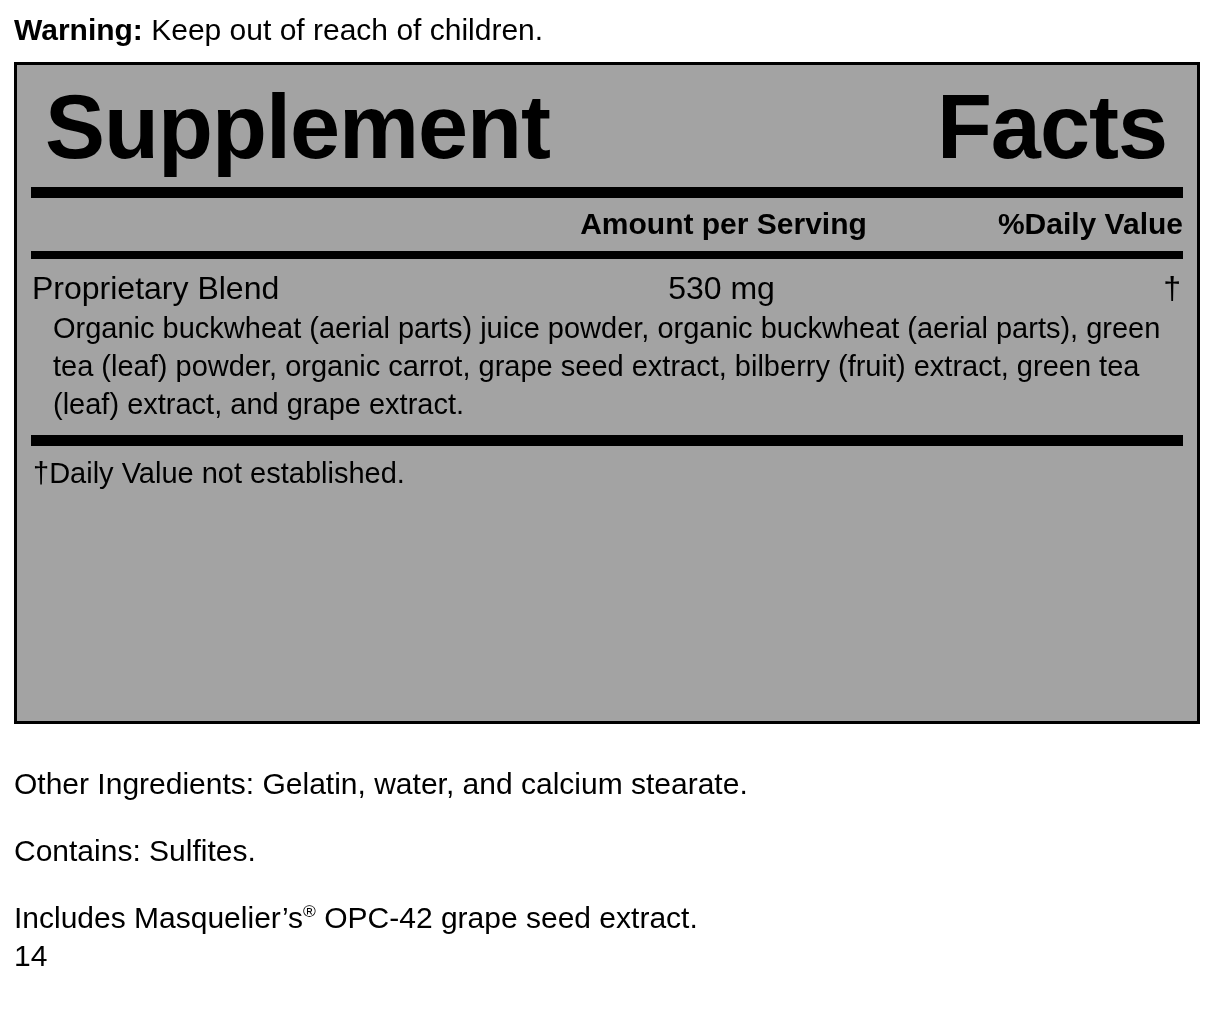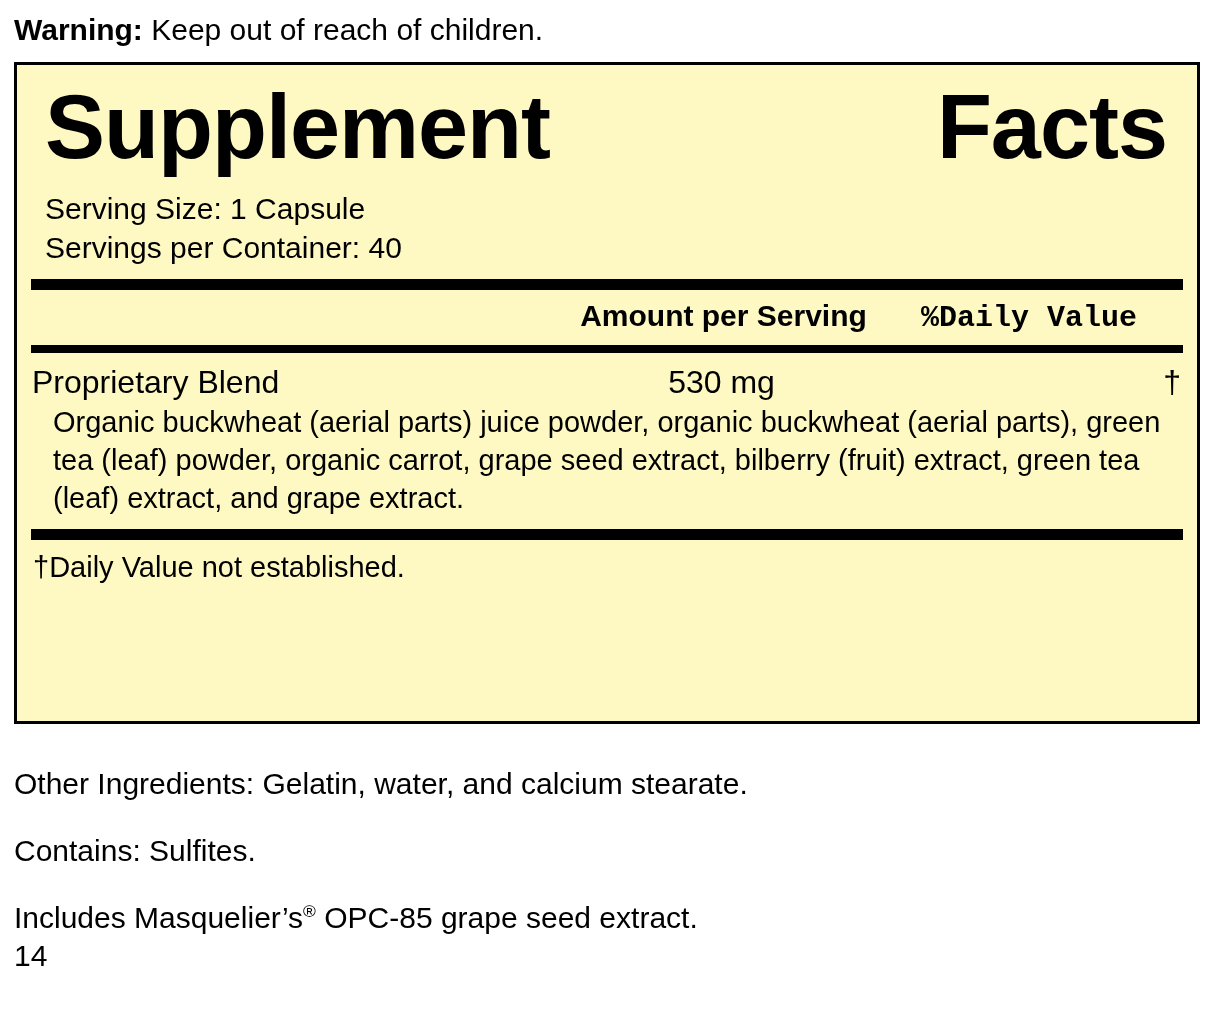--- a/index.html
+++ b/index.html
@@ -42,21 +42,21 @@
 
   
   .sf-panel {
     position: absolute;
     left: 14px;
     top: 62px;
     width: 1186px;
     height: 662px;
     border: 3px solid #000000;
     box-sizing: border-box;
-    background: #fef9c3;
+    background: #a3a3a3;
   }
   .sf-inner {
     position: relative;
     width: 100%;
     height: 100%;
     padding: 0 14px;
     box-sizing: border-box;
   }
 
   .sf-title {
@@ -100,21 +100,21 @@
   }
   .header-spacer {
     flex: 1 1 auto;
   }
   .header-amount {
     width: 395px;
     text-align: center;
   }
   .header-dv {
     width: 262px;
-    font-family: Liberation Mono, monospace;
+    text-align: right;
   }
 
   .blend-row {
     display: flex;
     align-items: flex-start;
     font-size: 32px;
     padding: 11px 0 0 0;
   }
   .blend-name {
     flex: 1 1 auto;
@@ -183,24 +183,20 @@
   </div>
 
   <div class="sf-panel">
     <div class="sf-inner">
 
       <div class="sf-title">
         <span class="word-1">Supplement</span>
         <span class="word-2">Facts</span>
       </div>
 
-      <div class="serving-info">
-        <div>Serving Size: 1 Capsule</div>
-        <div>Servings per Container: 40</div>
-      </div>
 
       <div class="rule-thick"></div>
 
       <div class="header-row">
         <span class="header-spacer"></span>
         <span class="header-amount">Amount per Serving</span>
         <span class="header-dv">%Daily Value</span>
       </div>
 
       <div class="rule-medium"></div>
@@ -216,18 +212,18 @@
       <div class="rule-thick"></div>
 
       <div class="footnote">†Daily Value not established.</div>
 
     </div>
   </div>
 
   <div class="below">
     <p>Other Ingredients: Gelatin, water, and calcium stearate.</p>
     <p>Contains: Sulfites.</p>
-    <p><span>Includes Masquelier’s</span><sup>®</sup><span> OPC-85 grape seed extract.</span></p>
+    <p><span>Includes Masquelier’s</span><sup>®</sup><span> OPC-42 grape seed extract.</span></p>
   </div>
 
   <div class="page-number">14</div>
 
 </div>
 
 </body></html>

